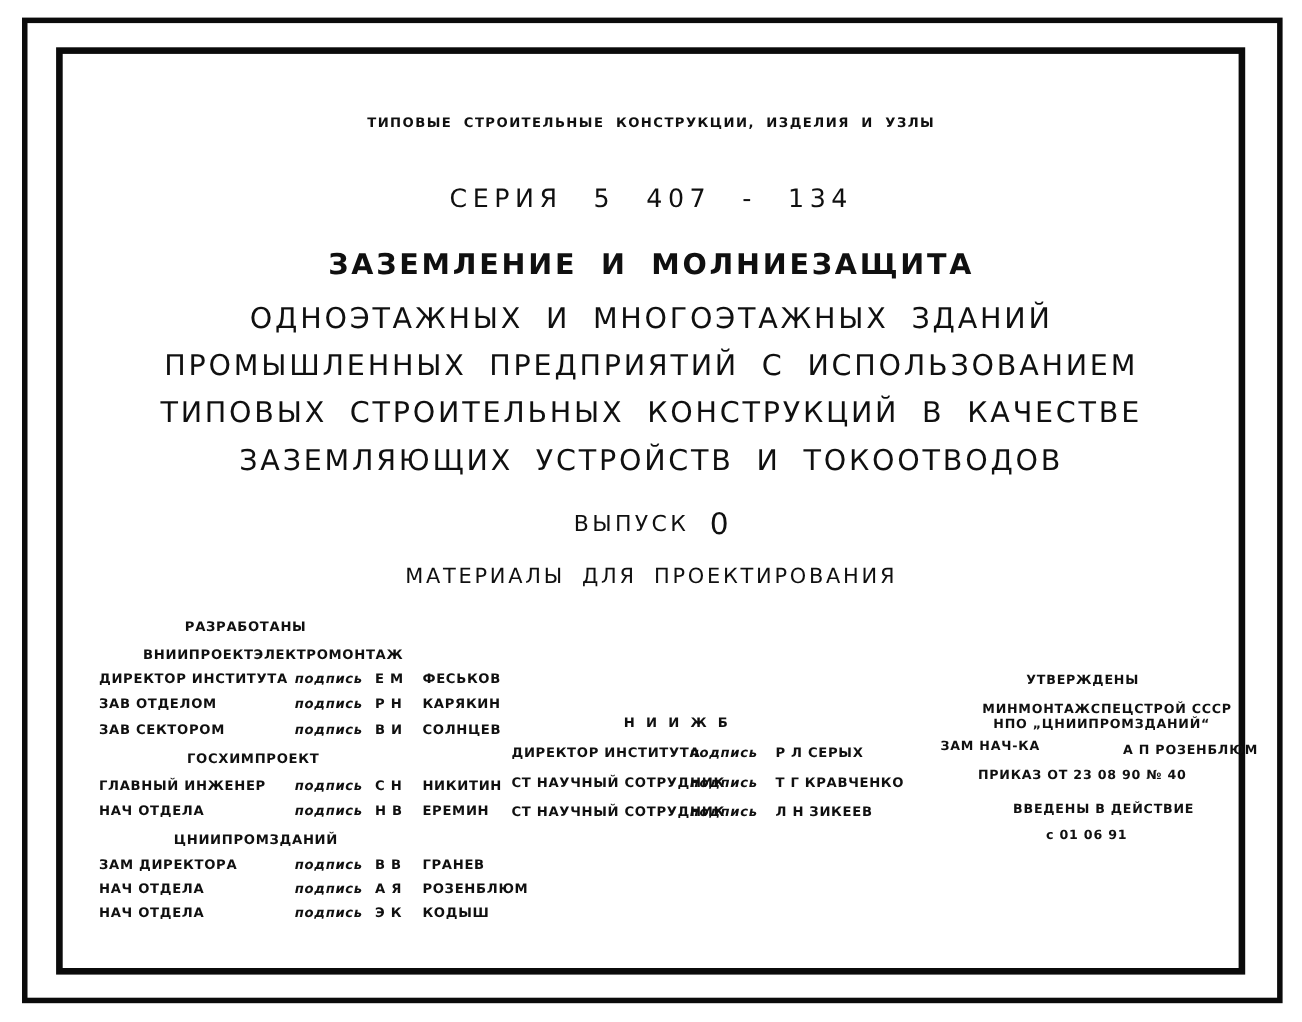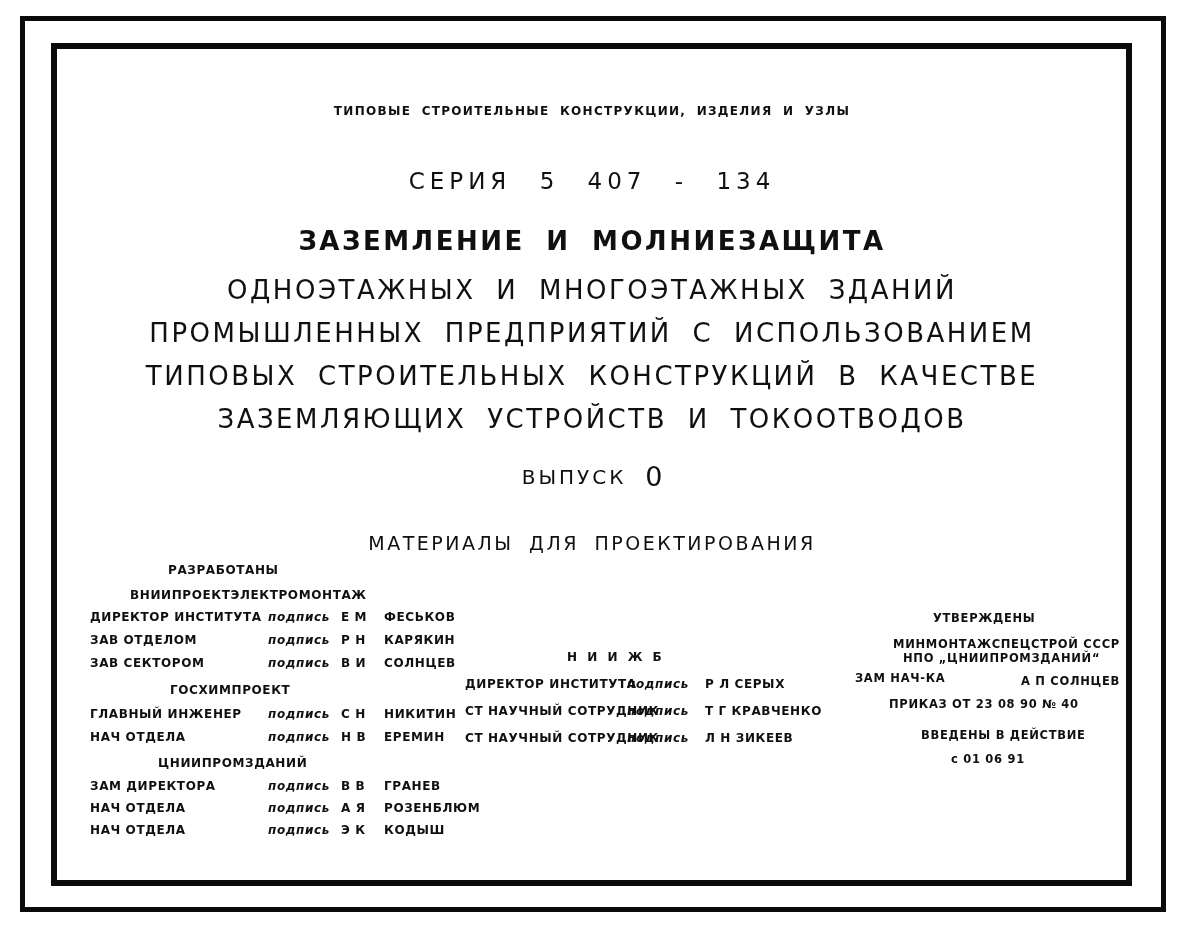--- a/index.html
+++ b/index.html
@@ -14,21 +14,21 @@
 
   .center-line{position:absolute;left:57px;width:1070px;text-align:center;white-space:nowrap;}
 
   .doc-header{top:104px;font-size:12px;font-weight:bold;letter-spacing:1.3px;word-spacing:5px;}
   .series{top:168px;font-size:23px;letter-spacing:5px;word-spacing:16px;}
   .title-line{font-size:26px;letter-spacing:2.5px;word-spacing:10px;}
   #title-0{top:226px;font-weight:bold;} #title-1{top:275px;} #title-2{top:318px;}
   #title-3{top:361px;} #title-4{top:404px;text-align:center;}
   .issue{top:461px;font-size:20px;letter-spacing:3px;}
   .issue-num{font-size:27px;vertical-align:-2px;letter-spacing:0;}
-  .subtitle{top:532px;font-size:19px;letter-spacing:2.5px;word-spacing:7px;}
+  .subtitle{top:513px;font-size:19px;letter-spacing:2.5px;word-spacing:7px;}
 
   .small{position:absolute;font-size:12px;font-weight:bold;letter-spacing:0.6px;white-space:nowrap;}
   .sig-row{position:absolute;left:0;top:0;width:960px;height:16px;}
   .sig-row span{position:absolute;font-size:12px;font-weight:bold;letter-spacing:0.6px;white-space:nowrap;}
   .sig-label{font-style:italic;}
 
   
   .l-role{left:90px;} .l-sig{left:268px;} .l-init{left:341px;} .l-sur{left:384px;}
   
   .m-role{left:465px;} .m-sig{left:627px;} .m-name{left:705px;}
@@ -128,16 +128,16 @@
 <div class="sig-row" style="top:731px;">
   <span class="m-role">СТ НАУЧНЫЙ СОТРУДНИК</span>
   <span class="m-sig sig-label">подпись</span>
   <span class="m-name">Л Н ЗИКЕЕВ</span>
 </div>
 
 <div class="rt" style="left:933px;top:611px;">УТВЕРЖДЕНЫ</div>
 <div class="rt" style="left:893px;top:637px;">МИНМОНТАЖСПЕЦСТРОЙ СССР</div>
 <div class="rt" style="left:903px;top:651px;">НПО „ЦНИИПРОМЗДАНИЙ“</div>
 <div class="rt" style="left:855px;top:671px;">ЗАМ НАЧ-КА</div>
-<div class="rt" style="left:1021px;top:674px;">А П СОЛНЦЕВ</div>
+<div class="rt" style="left:1021px;top:674px;">А П РОЗЕНБЛЮМ</div>
 <div class="rt" style="left:889px;top:697px;">ПРИКАЗ ОТ 23 08 90 № 40</div>
 <div class="rt" style="left:921px;top:728px;">ВВЕДЕНЫ В ДЕЙСТВИЕ</div>
 <div class="rt" style="left:951px;top:752px;">с 01 06 91</div>
 
 </body></html>

